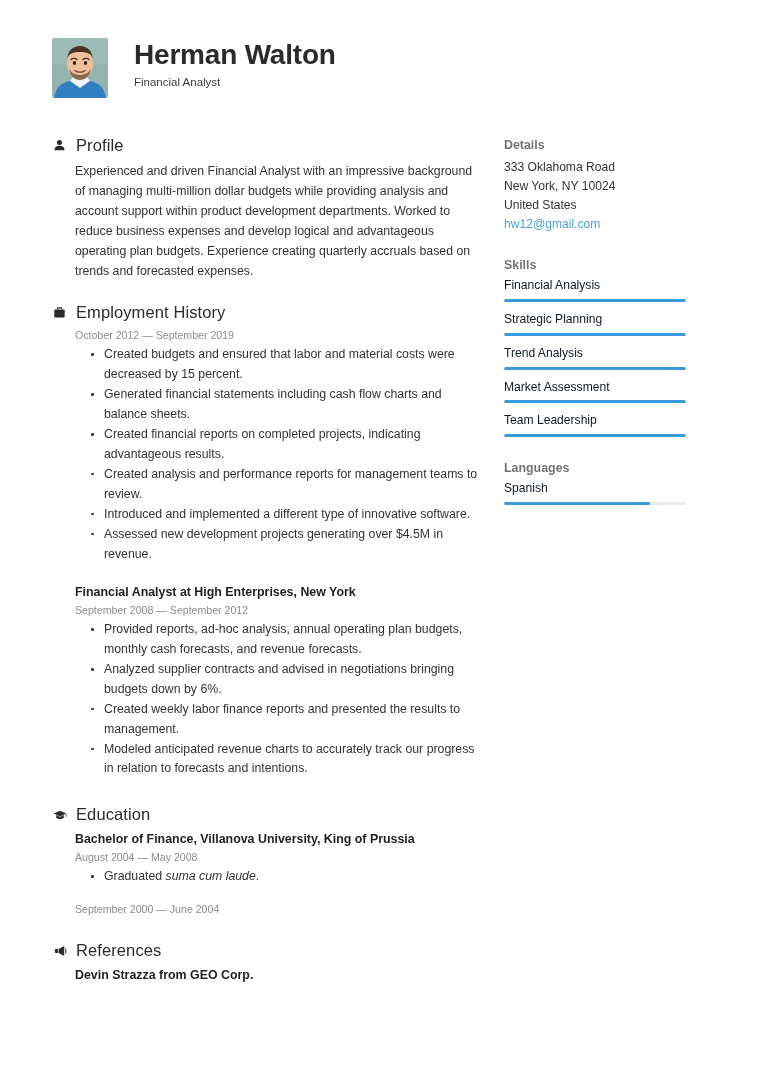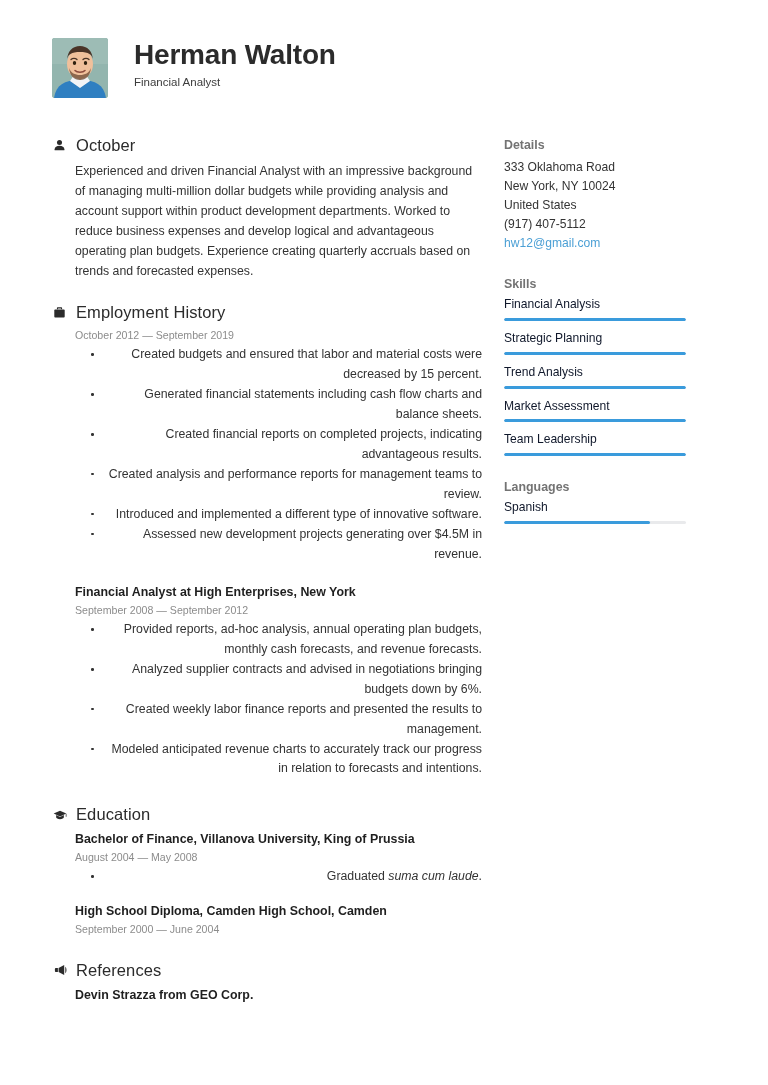--- a/index.html
+++ b/index.html
@@ -102,21 +102,20 @@
     margin-bottom: 3px;
   }
   ul.bullets { list-style: none; margin: 4px 0 0 0; padding: 0; }
   ul.bullets li {
     position: relative;
     font-size: 12.3px;
     line-height: 1.62;
     color: #333;
     padding-left: 29px;
     margin-bottom: 0px;
-    text-align: right;
   }
   ul.bullets li::before {
     content: "";
     position: absolute;
     left: 16px;
     top: 8px;
     width: 2.6px; height: 2.6px;
     border-radius: 50%;
     background: #333;
   }
@@ -198,21 +197,21 @@
     <div class="col-main">
 
       <div class="section">
         <div class="section-head">
           <span class="section-icon">
             <svg width="13" height="13" viewBox="0 0 16 16" fill="currentColor" aria-hidden="true">
               <circle cx="8" cy="4.2" r="3.1"></circle>
               <path d="M8 8.4c-3.4 0-6 1.9-6 4.3v1.2h12v-1.2c0-2.4-2.6-4.3-6-4.3z"></path>
             </svg>
           </span>
-          <span class="section-title">October</span>
+          <span class="section-title">Profile</span>
         </div>
         <div class="profile-text">Experienced and driven Financial Analyst with an impressive background of managing multi-million dollar budgets while providing analysis and account support within product development departments. Worked to reduce business expenses and develop logical and advantageous operating plan budgets. Experience creating quarterly accruals based on trends and forecasted expenses.</div>
       </div>
 
       <div class="section">
         <div class="section-head">
           <span class="section-icon">
             <svg width="13" height="13" viewBox="0 0 16 16" fill="currentColor" aria-hidden="true">
               <path d="M6 1.6h4c.7 0 1.2.5 1.2 1.2v1.1H9.9V3H6.1v.9H4.8V2.8c0-.7.5-1.2 1.2-1.2z"></path>
               <rect x="1.6" y="4.4" width="12.8" height="9.6" rx="1.1"></rect>
@@ -259,21 +258,20 @@
 
         <div class="entry">
           <div class="entry-title">Bachelor of Finance, Villanova University, King of Prussia</div>
           <div class="entry-date">August 2004 — May 2008</div>
           <ul class="bullets">
             <li><span>Graduated </span><span class="em">suma cum laude</span><span>.</span></li>
           </ul>
         </div>
 
         <div class="entry" style="margin-top:16px;">
-          <div class="entry-title">High School Diploma, Camden High School, Camden</div>
           <div class="entry-date">September 2000 — June 2004</div>
         </div>
       </div>
 
       <div class="section" style="margin-top:26px;">
         <div class="section-head">
           <span class="section-icon">
             <svg width="14" height="14" viewBox="0 0 16 16" fill="currentColor" aria-hidden="true">
               <path d="M12.8 2.4v11.2L6.4 10.4V5.6l6.4-3.2z"></path>
               <path d="M5.6 5.8H3.4c-.7 0-1.2.5-1.2 1.2v2c0 .7.5 1.2 1.2 1.2h2.2V5.8z"></path>
@@ -289,21 +287,20 @@
 
     </div>
 
     <div class="col-side">
 
       <div class="side-block">
         <div class="side-title">Details</div>
         <div class="side-line">333 Oklahoma Road</div>
         <div class="side-line">New York, NY 10024</div>
         <div class="side-line">United States</div>
-        <div class="side-line">(917) 407-5112</div>
         <a class="side-link" href="#">hw12@gmail.com</a>
       </div>
 
       <div class="side-block" style="margin-top:24px;">
         <div class="side-title">Skills</div>
 
         <div class="skill-row">
           <div class="skill-label">Financial Analysis</div>
           <div class="skill-track">
             <div class="skill-fill" style="width: 100%;"></div>

